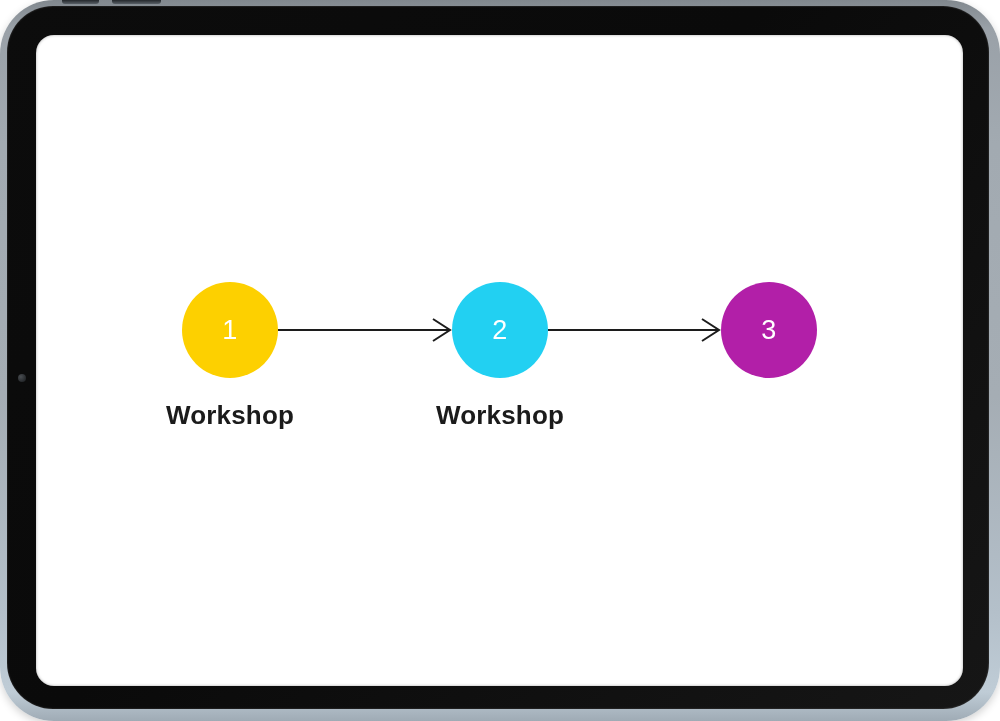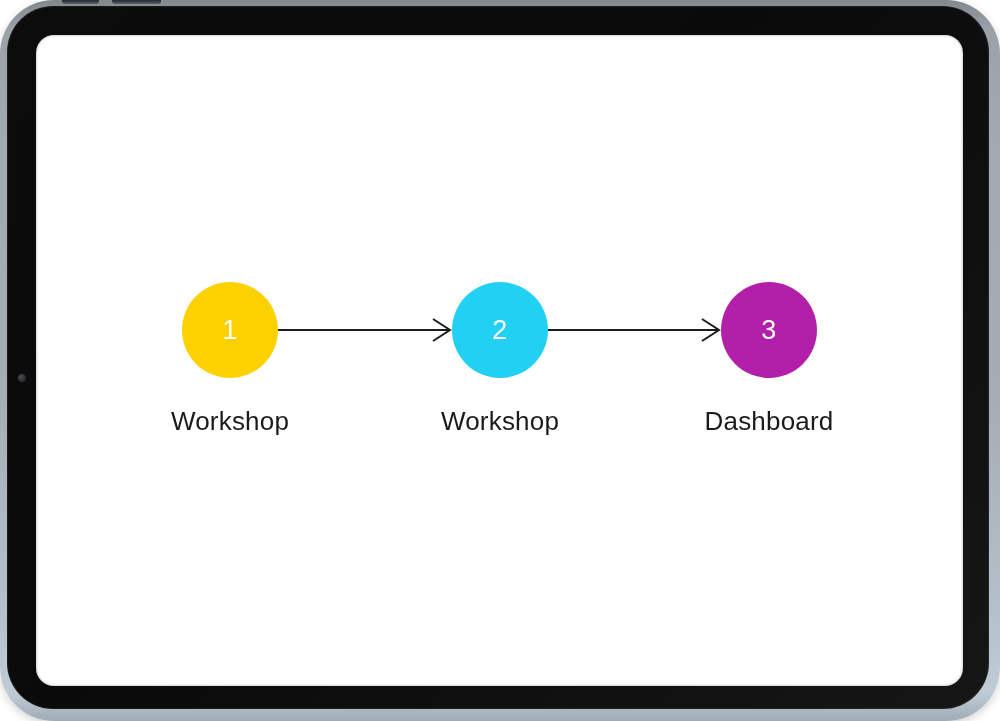--- a/index.html
+++ b/index.html
@@ -87,23 +87,23 @@
     align-items: center;
     justify-content: center;
   }
   .num {
     color: #ffffff;
     font-size: 27px;
     font-weight: 400;
     letter-spacing: 0.5px;
   }
   .step-label {
-    margin-top: 28px;
+    margin-top: 22px;
     font-size: 26px;
-    font-weight: 400;
+    font-weight: 700;
     color: #1b1b1b;
     letter-spacing: 0.2px;
     white-space: nowrap;
   }
 </style>
 </head>
 <body>
 
 <div class="stage">
   <div class="tablet">
@@ -135,19 +135,18 @@
           <div class="circle" style="background: rgb(34, 208, 242);">
             <span class="num">2</span>
           </div>
           <div class="step-label">Workshop</div>
         </div>
 
         <div class="step s3">
           <div class="circle" style="background: rgb(178, 31, 168);">
             <span class="num">3</span>
           </div>
-          <div class="step-label">Dashboard</div>
         </div>
 
       </div>
     </div>
   </div>
 </div>
 
 </body></html>

